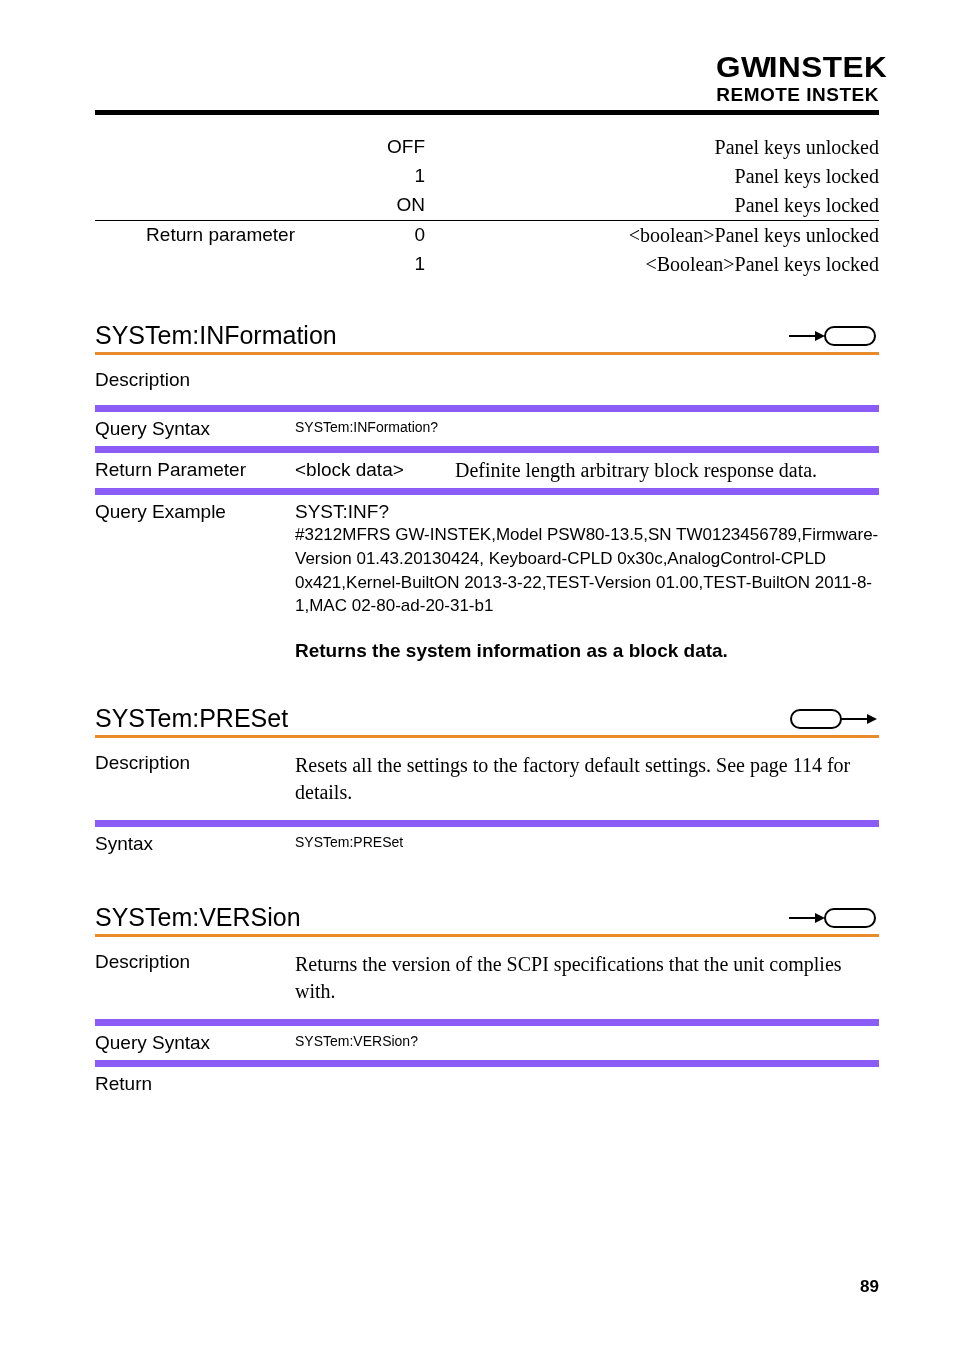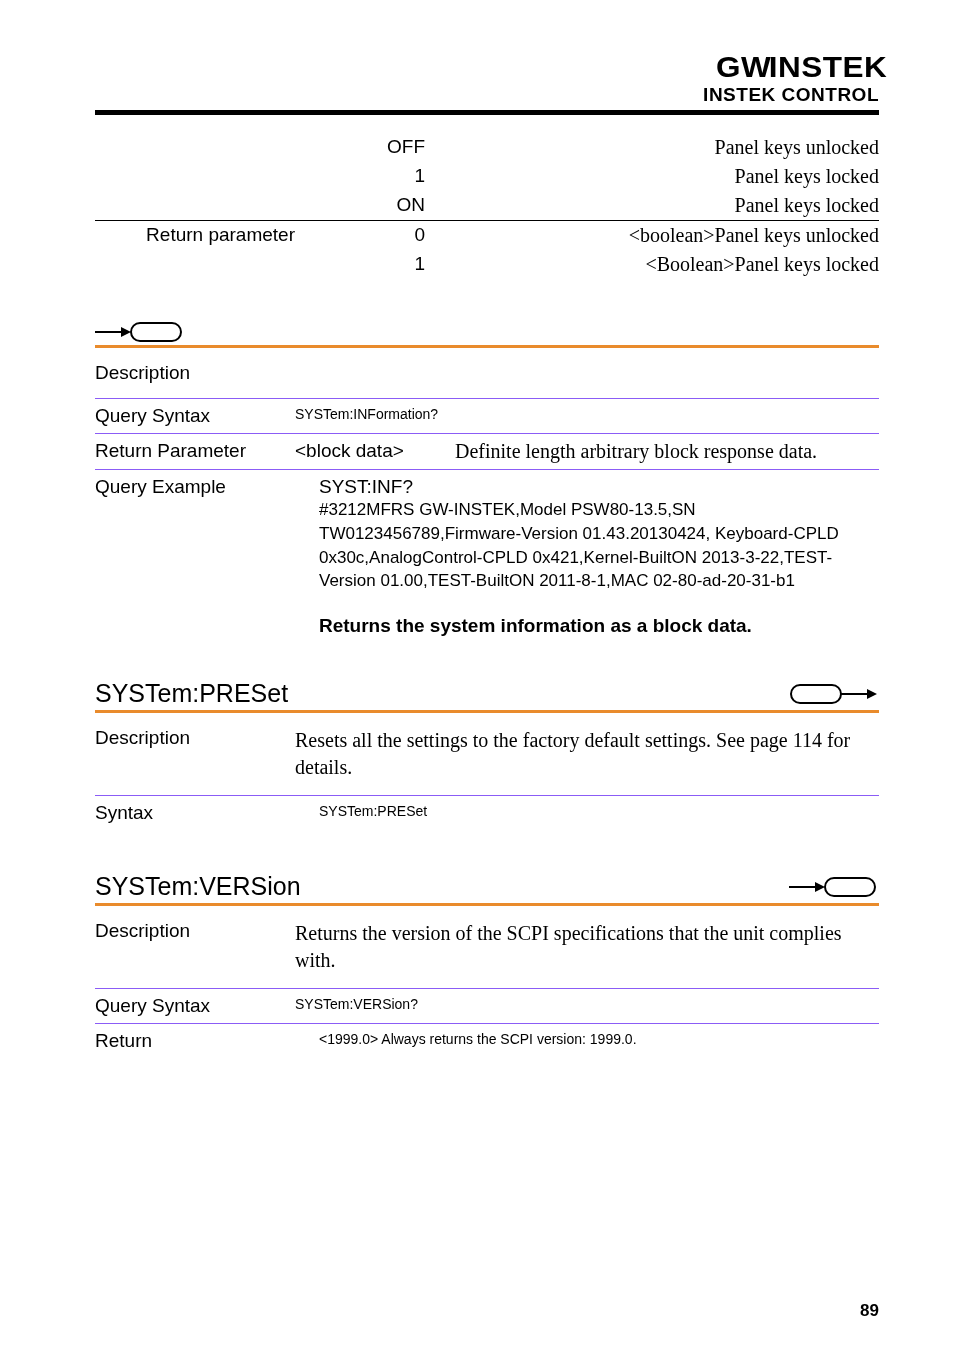--- a/index.html
+++ b/index.html
@@ -81,23 +81,23 @@
   }
   .orange-rule {
     border: none;
     border-top: 3px solid #e98b2c;
     margin-top: 2px;
   }
   .query-icon svg, .set-icon svg { display: block; }
   .desc-row {
     display: flex;
     padding: 14px 0;
-    border-bottom: 1px solid #8b5cf6;
-  }
-  .desc-row.noborder { border-bottom: none; gap: 24px; }
+    border-bottom: 7px solid #8b5cf6;
+  }
+  .desc-row.noborder { border-bottom: none; }
   .desc-label {
     width: 200px;
     font-family: 'Gill Sans', 'Segoe UI', Arial, sans-serif;
     font-size: 19px;
     flex-shrink: 0;
   }
   .desc-body {
     font-family: Georgia, 'Times New Roman', serif;
     font-size: 20px;
     line-height: 1.35;
@@ -119,33 +119,33 @@
     margin-top: 0;
   }
   .example-note {
     font-family: 'Gill Sans', 'Segoe UI', Arial, sans-serif;
     font-size: 19px;
     margin-top: 22px;
     font-weight: bold;
   }
   .pagenum {
     position: absolute;
-    bottom: 28px;
+    bottom: 52px;
     right: 75px;
     font-family: Arial, sans-serif;
     font-weight: 900;
     font-size: 17px;
   }
 </style>
 </head>
 <body>
 
 <div class="header-row">
   <div class="logo">G<span class="w">W</span>INSTEK</div>
-  <div class="header-title">INSTEK CONTROL</div>
+  <div class="header-title">REMOTE INSTEK</div>
 </div>
 <hr class="thick-rule">
 
 <table class="param">
   <tbody>
       <tr>
     <td class="col-label"></td>
     <td class="col-mid sans">OFF</td>
     <td class="serif">Panel keys unlocked</td>
   </tr>
@@ -166,20 +166,21 @@
   </tr>
   <tr>
     <td class="col-label"></td>
     <td class="col-mid sans">1</td>
     <td class="serif">&lt;Boolean&gt;Panel keys locked</td>
   </tr>
 </tbody>
   </table>
 
 <div class="section-head">
+  <h2>SYSTem:INFormation</h2>
   <span class="query-icon">
     <svg width="90" height="22" viewBox="0 0 90 22">
       <line x1="0" y1="11" x2="26" y2="11" stroke="#000" stroke-width="2"></line>
       <polygon points="26,6 36,11 26,16" fill="#000"></polygon>
       <rect x="36" y="2" width="50" height="18" rx="9" ry="9" fill="none" stroke="#000" stroke-width="2"></rect>
     </svg>
   </span>
 </div>
 <hr class="orange-rule">
 
@@ -252,16 +253,15 @@
   <div class="desc-body">Returns the version of the SCPI specifications that the unit complies with.</div>
 </div>
 
 <div class="desc-row" style="padding:6px 0;">
   <div class="desc-label">Query Syntax</div>
   <div class="desc-body sans">SYSTem:VERSion?</div>
 </div>
 
 <div class="desc-row noborder" style="padding:6px 0;">
   <div class="desc-label">Return</div>
-  <div class="desc-body sans">&lt;1999.0&gt; Always returns the SCPI version: 1999.0.</div>
 </div>
 
 <div class="pagenum">89</div>
 
 </body></html>

